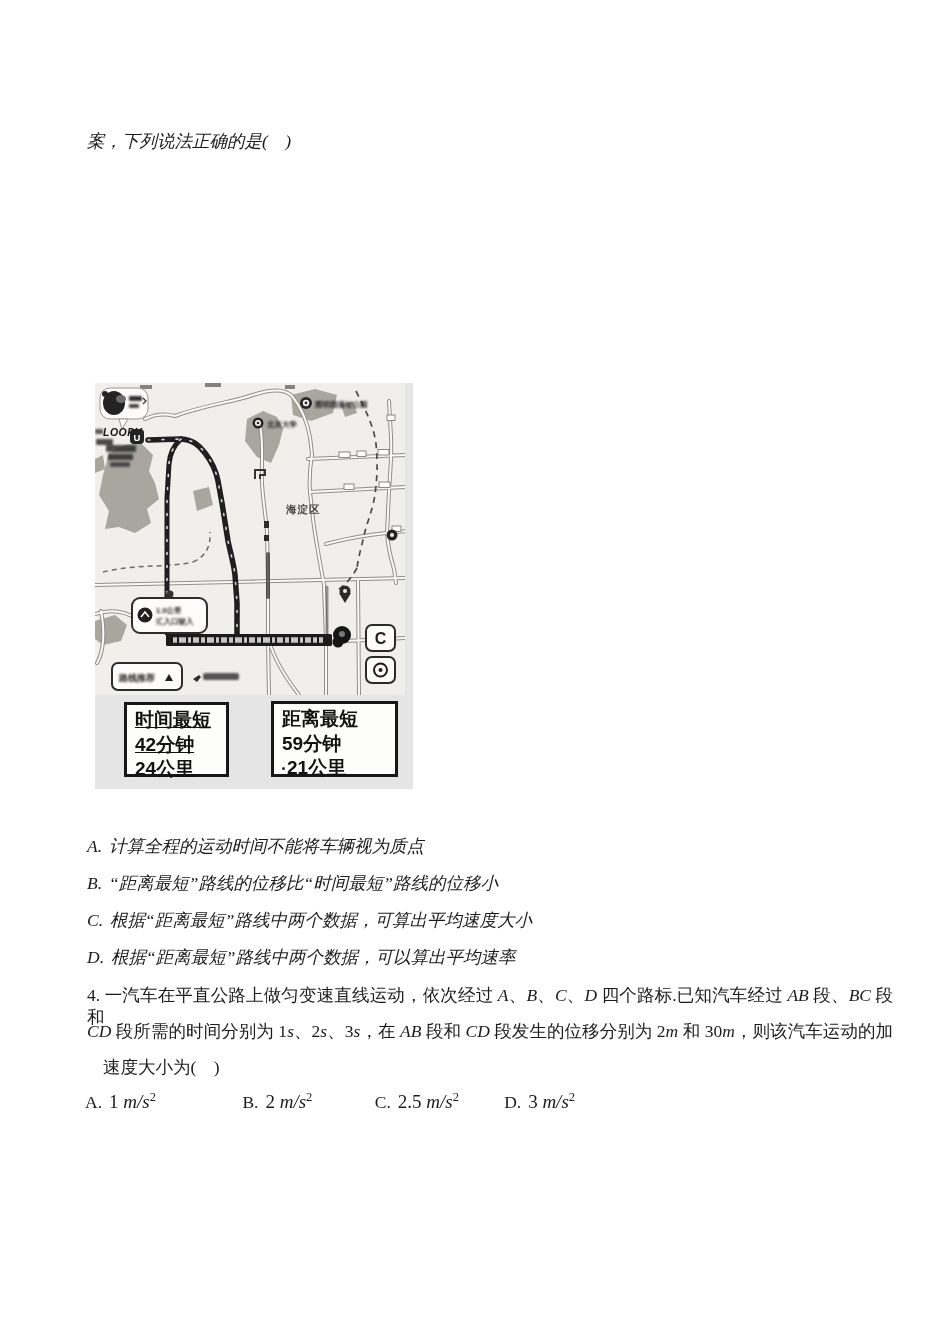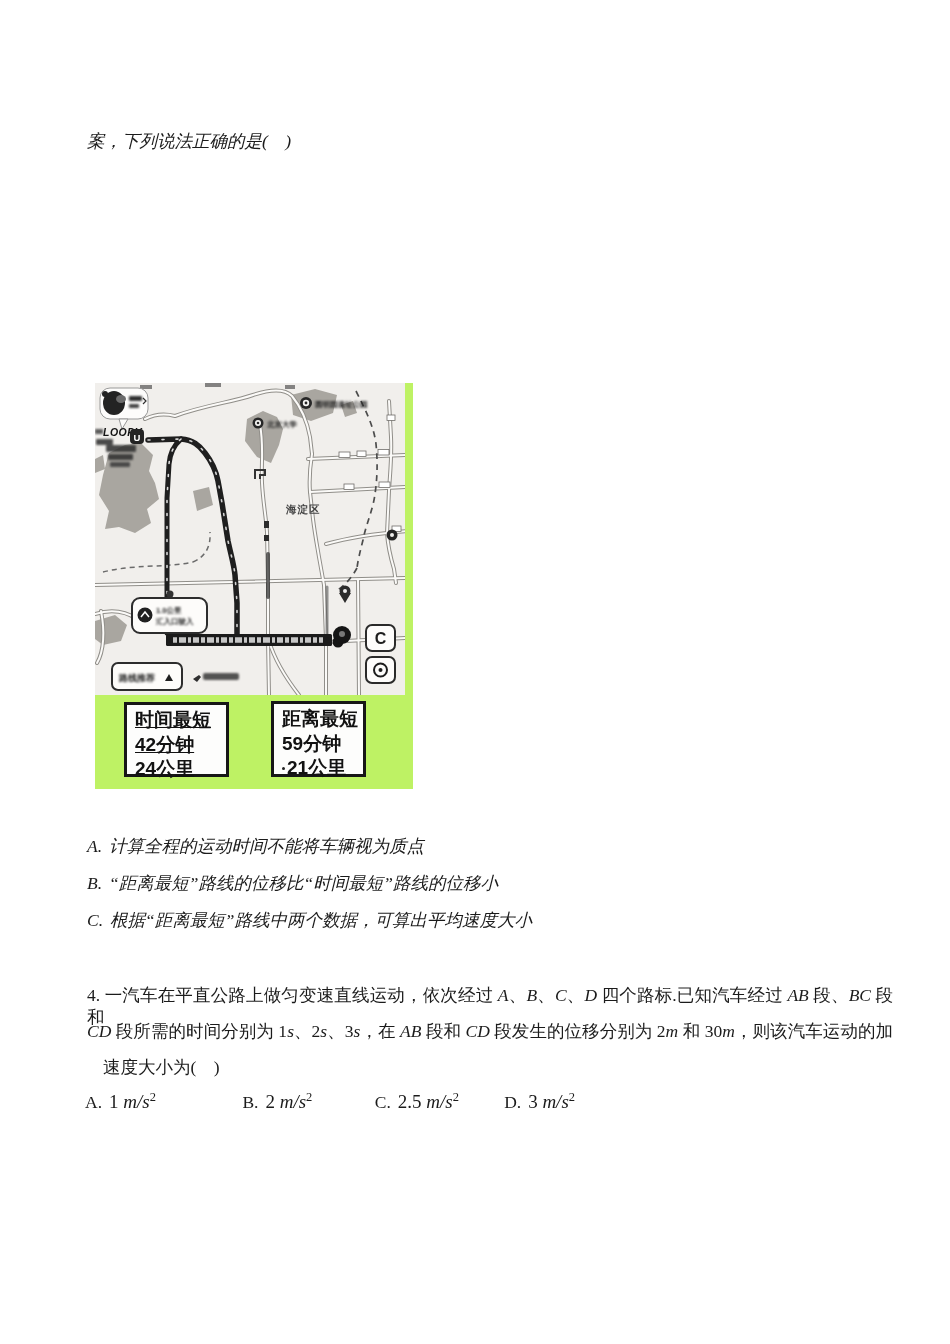--- a/index.html
+++ b/index.html
@@ -9,21 +9,21 @@
   .opt-label{margin-right:7px;}
   .q4line{position:absolute;width:806px;font-size:17.5px;line-height:22px;
           text-align:justify;text-align-last:justify;}
   .q4line.lastline{text-align:center;text-align-last:left;white-space:nowrap;margin-left:16px;}
   .it{font-style:italic;}
   sup{font-size:12.5px;}
   .optrow{position:absolute;font-size:17.5px;white-space:nowrap;}
   .optcell{display:inline-block;vertical-align:baseline;}
   .formula{font-size:19px;}
   
-  .mapwrap{position:absolute;left:95px;top:383px;width:318px;height:406px;background:#bef264;}
+  .mapwrap{position:absolute;left:95px;top:383px;width:318px;height:406px;background:#e5e5e5;}
   svg text{font-family:"Liberation Sans","DejaVu Sans",sans-serif;}
   .smudge{filter:blur(0.8px);}
   .slight{filter:blur(0.45px);}
   #roads{stroke:#908e89;stroke-width:4;fill:none;stroke-linecap:round;stroke-linejoin:round;}
   .roads-core{stroke:#fbfaf8;stroke-width:2;fill:none;stroke-linecap:round;stroke-linejoin:round;}
   .route-card{position:absolute;border:3px solid #171717;background:#fdfdfc;color:#121212;
               font-family:"Liberation Sans","DejaVu Sans",sans-serif;font-weight:bold;
               font-size:19px;line-height:24.5px;padding:3px 0 0 8px;box-sizing:border-box;}
   .artifact-dot{display:inline-block;width:3px;height:3px;background:#222;border-radius:50%;
                 vertical-align:middle;margin-right:2px;}
@@ -211,36 +211,39 @@
           <circle cx="285.5" cy="287" r="2" fill="#1d1d1d"></circle>
         </g>
       </g>
     </svg>
 
     <div class="route-card" style="left:29px;top:319px;width:105px;height:75px;text-decoration:underline;">
       <div>时间最短</div>
       <div>42分钟</div>
       <div>24公里</div>
     </div>
-    <div class="route-card" style="left:176px;top:318px;width:95px;height:76px;">
+    <div class="route-card" style="left:176px;top:318px;width:127px;height:76px;">
       <div>距离最短</div>
       <div>59分钟</div>
       <div><span class="artifact-dot"></span><span>21公里</span></div>
     </div>
   </div>
 
   <div class="tline" style="left:87px;top:835px;text-align:right;">
     <span class="opt-label">A.</span><span>计算全程的运动时间不能将车辆视为质点</span>
   </div>
   <div class="tline" style="left:87px;top:872px;">
     <span class="opt-label">B.</span><span>“距离最短”路线的位移比“时间最短”路线的位移小</span>
   </div>
   <div class="tline" style="left:87px;top:909px;">
     <span class="opt-label">C.</span><span>根据“距离最短”路线中两个数据，可算出平均速度大小</span>
   </div>
+  <div class="tline" style="left:87px;top:946px;">
+    <span class="opt-label">D.</span><span>根据“距离最短”路线中两个数据，可以算出平均速率</span>
+  </div>
 
   <div class="q4line" style="left:87px;top:984px;"><span>4. 一汽车在平直公路上做匀变速直线运动，依次经过 </span><span class="it">A</span><span>、</span><span class="it">B</span><span>、</span><span class="it">C</span><span>、</span><span class="it">D</span><span> 四个路标.已知汽车经过 </span><span class="it">AB</span><span> 段、</span><span class="it">BC</span><span> 段和</span></div>
   <div class="q4line" style="left:87px;top:1020px;"><span class="it">CD</span><span> 段所需的时间分别为 1</span><span class="it">s</span><span>、2</span><span class="it">s</span><span>、3</span><span class="it">s</span><span>，在 </span><span class="it">AB</span><span> 段和 </span><span class="it">CD</span><span> 段发生的位移分别为 2</span><span class="it">m</span><span> 和 30</span><span class="it">m</span><span>，则该汽车运动的加</span></div>
   <div class="q4line lastline" style="left:87px;top:1056px;"><span>速度大小为(　)</span></div>
 
   <div class="optrow" style="left:85px;top:1090px;">
     <span class="optcell" style="width:153px;">
       <span class="opt-label">A.</span><span class="formula"><span>1 </span><span class="it">m/s</span><sup>2</sup></span>
     </span>
     <span class="optcell" style="width:128px;">

